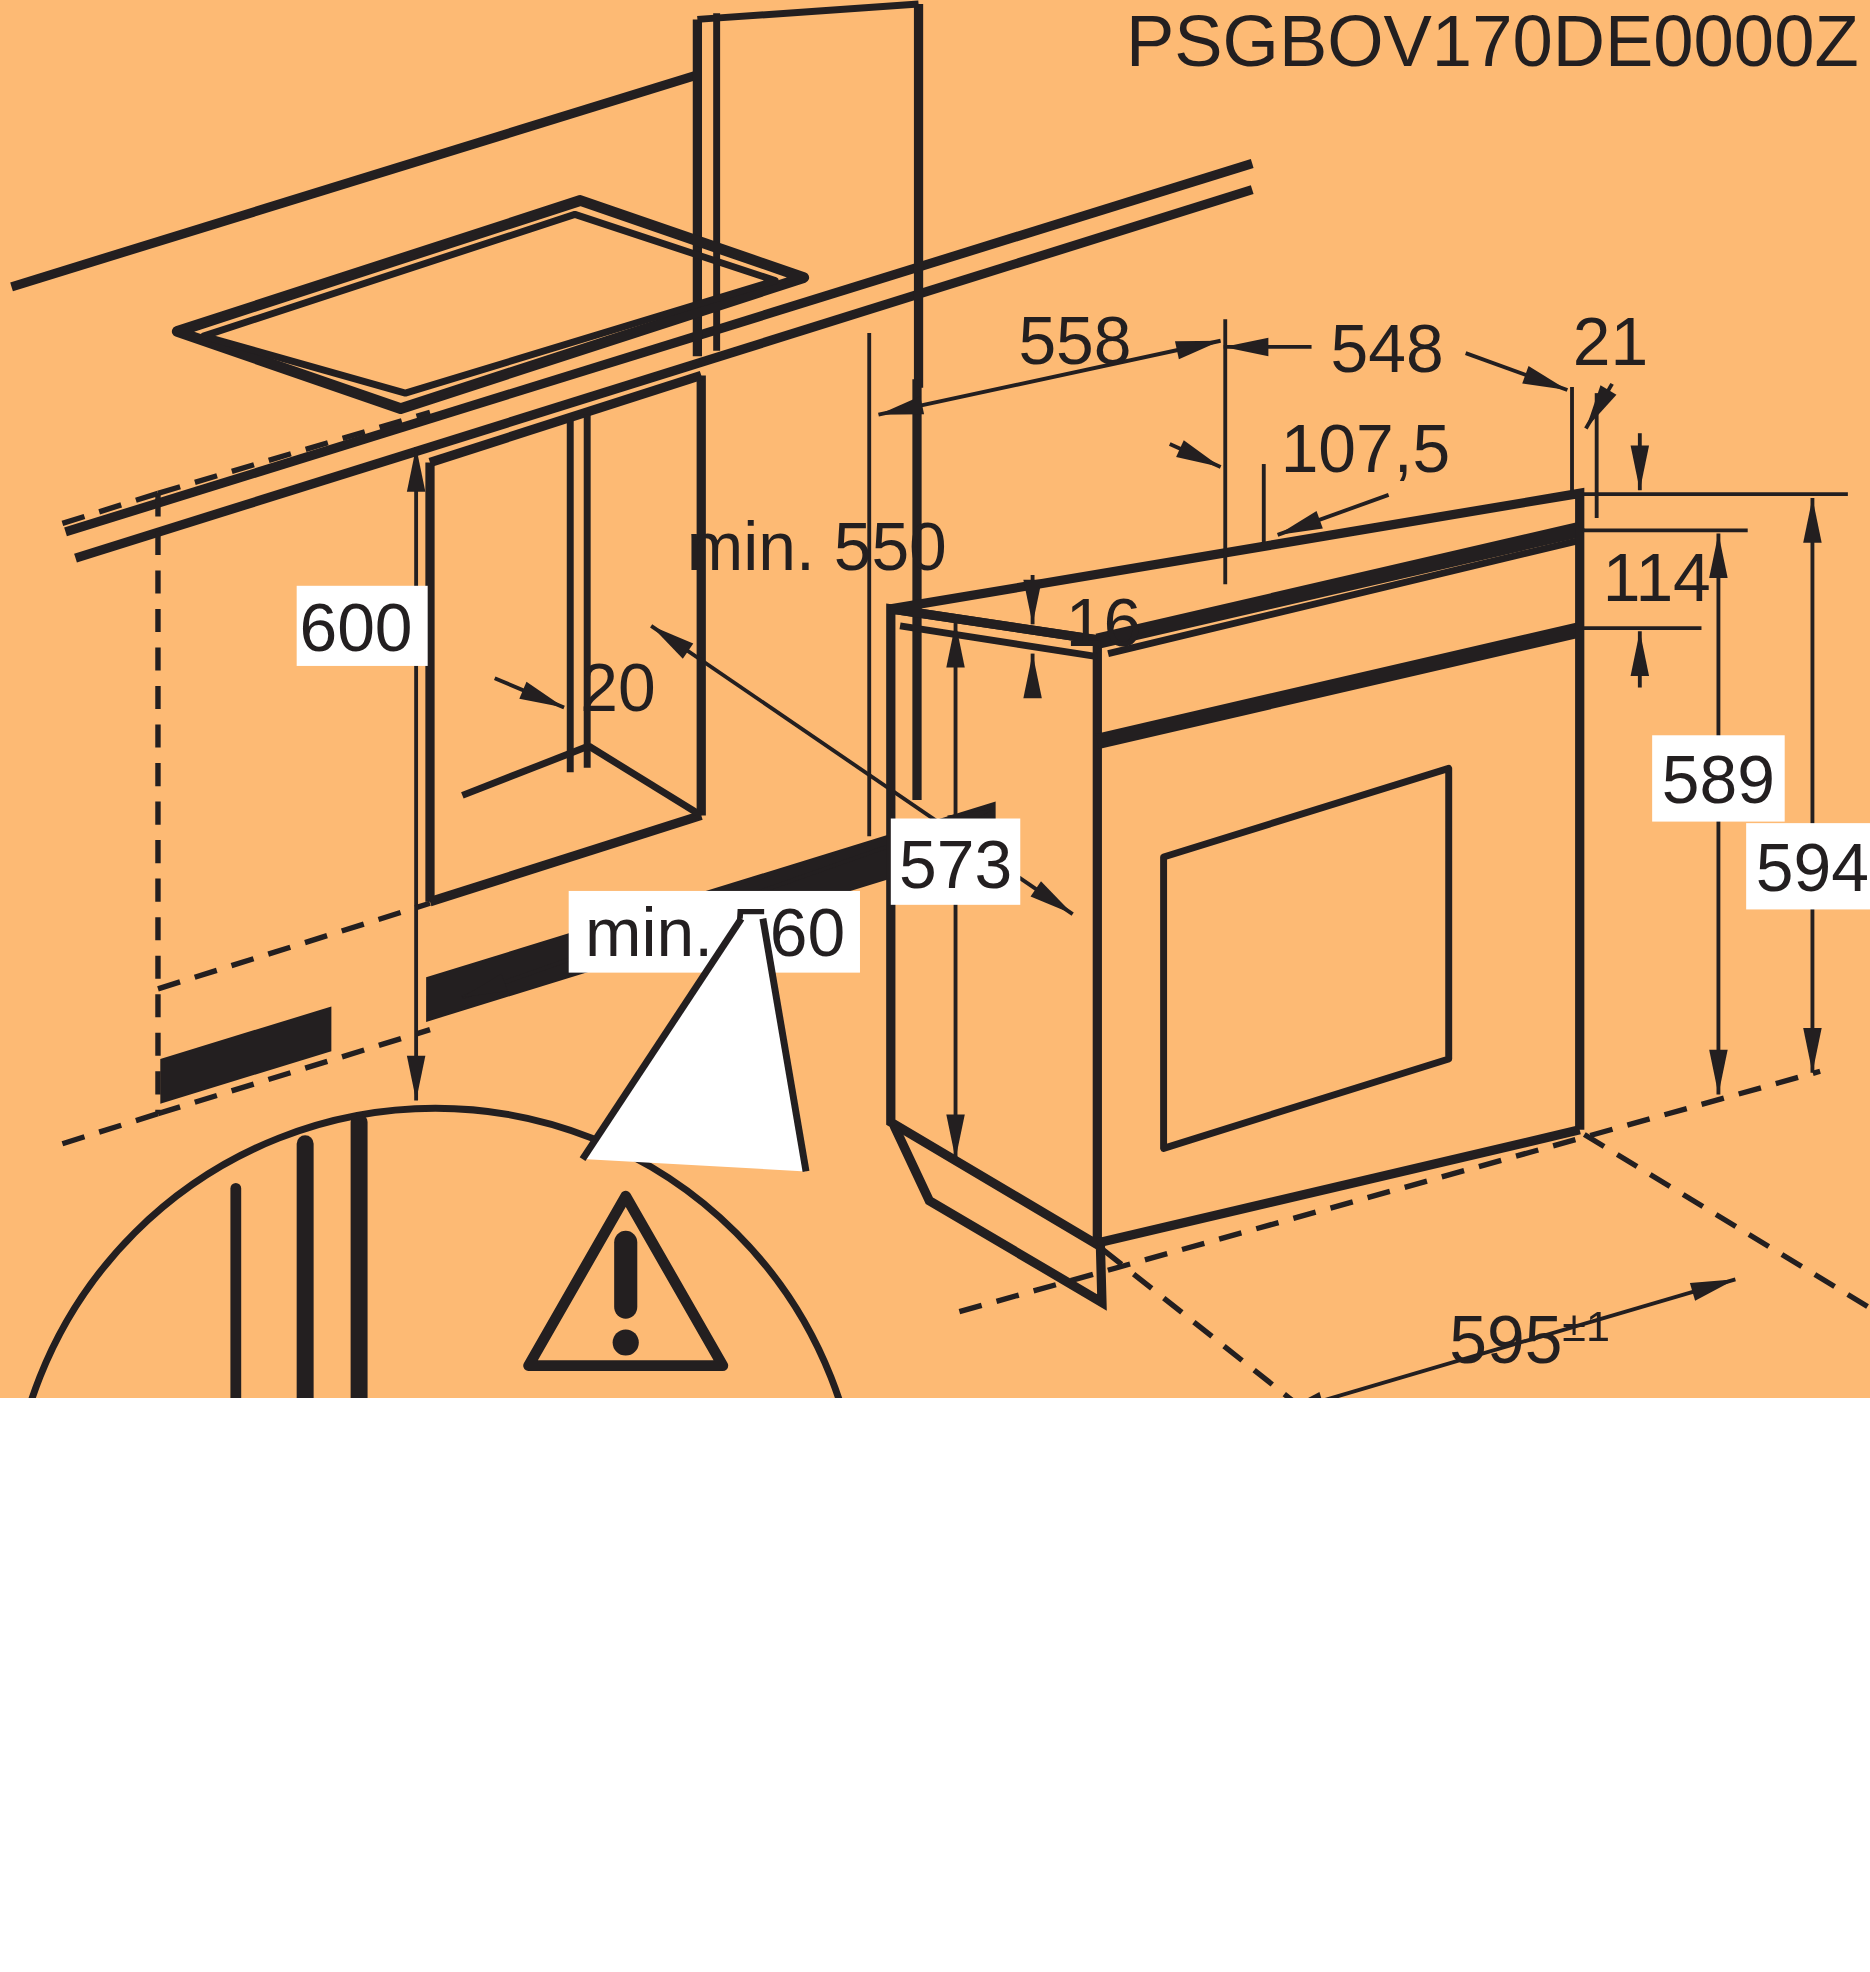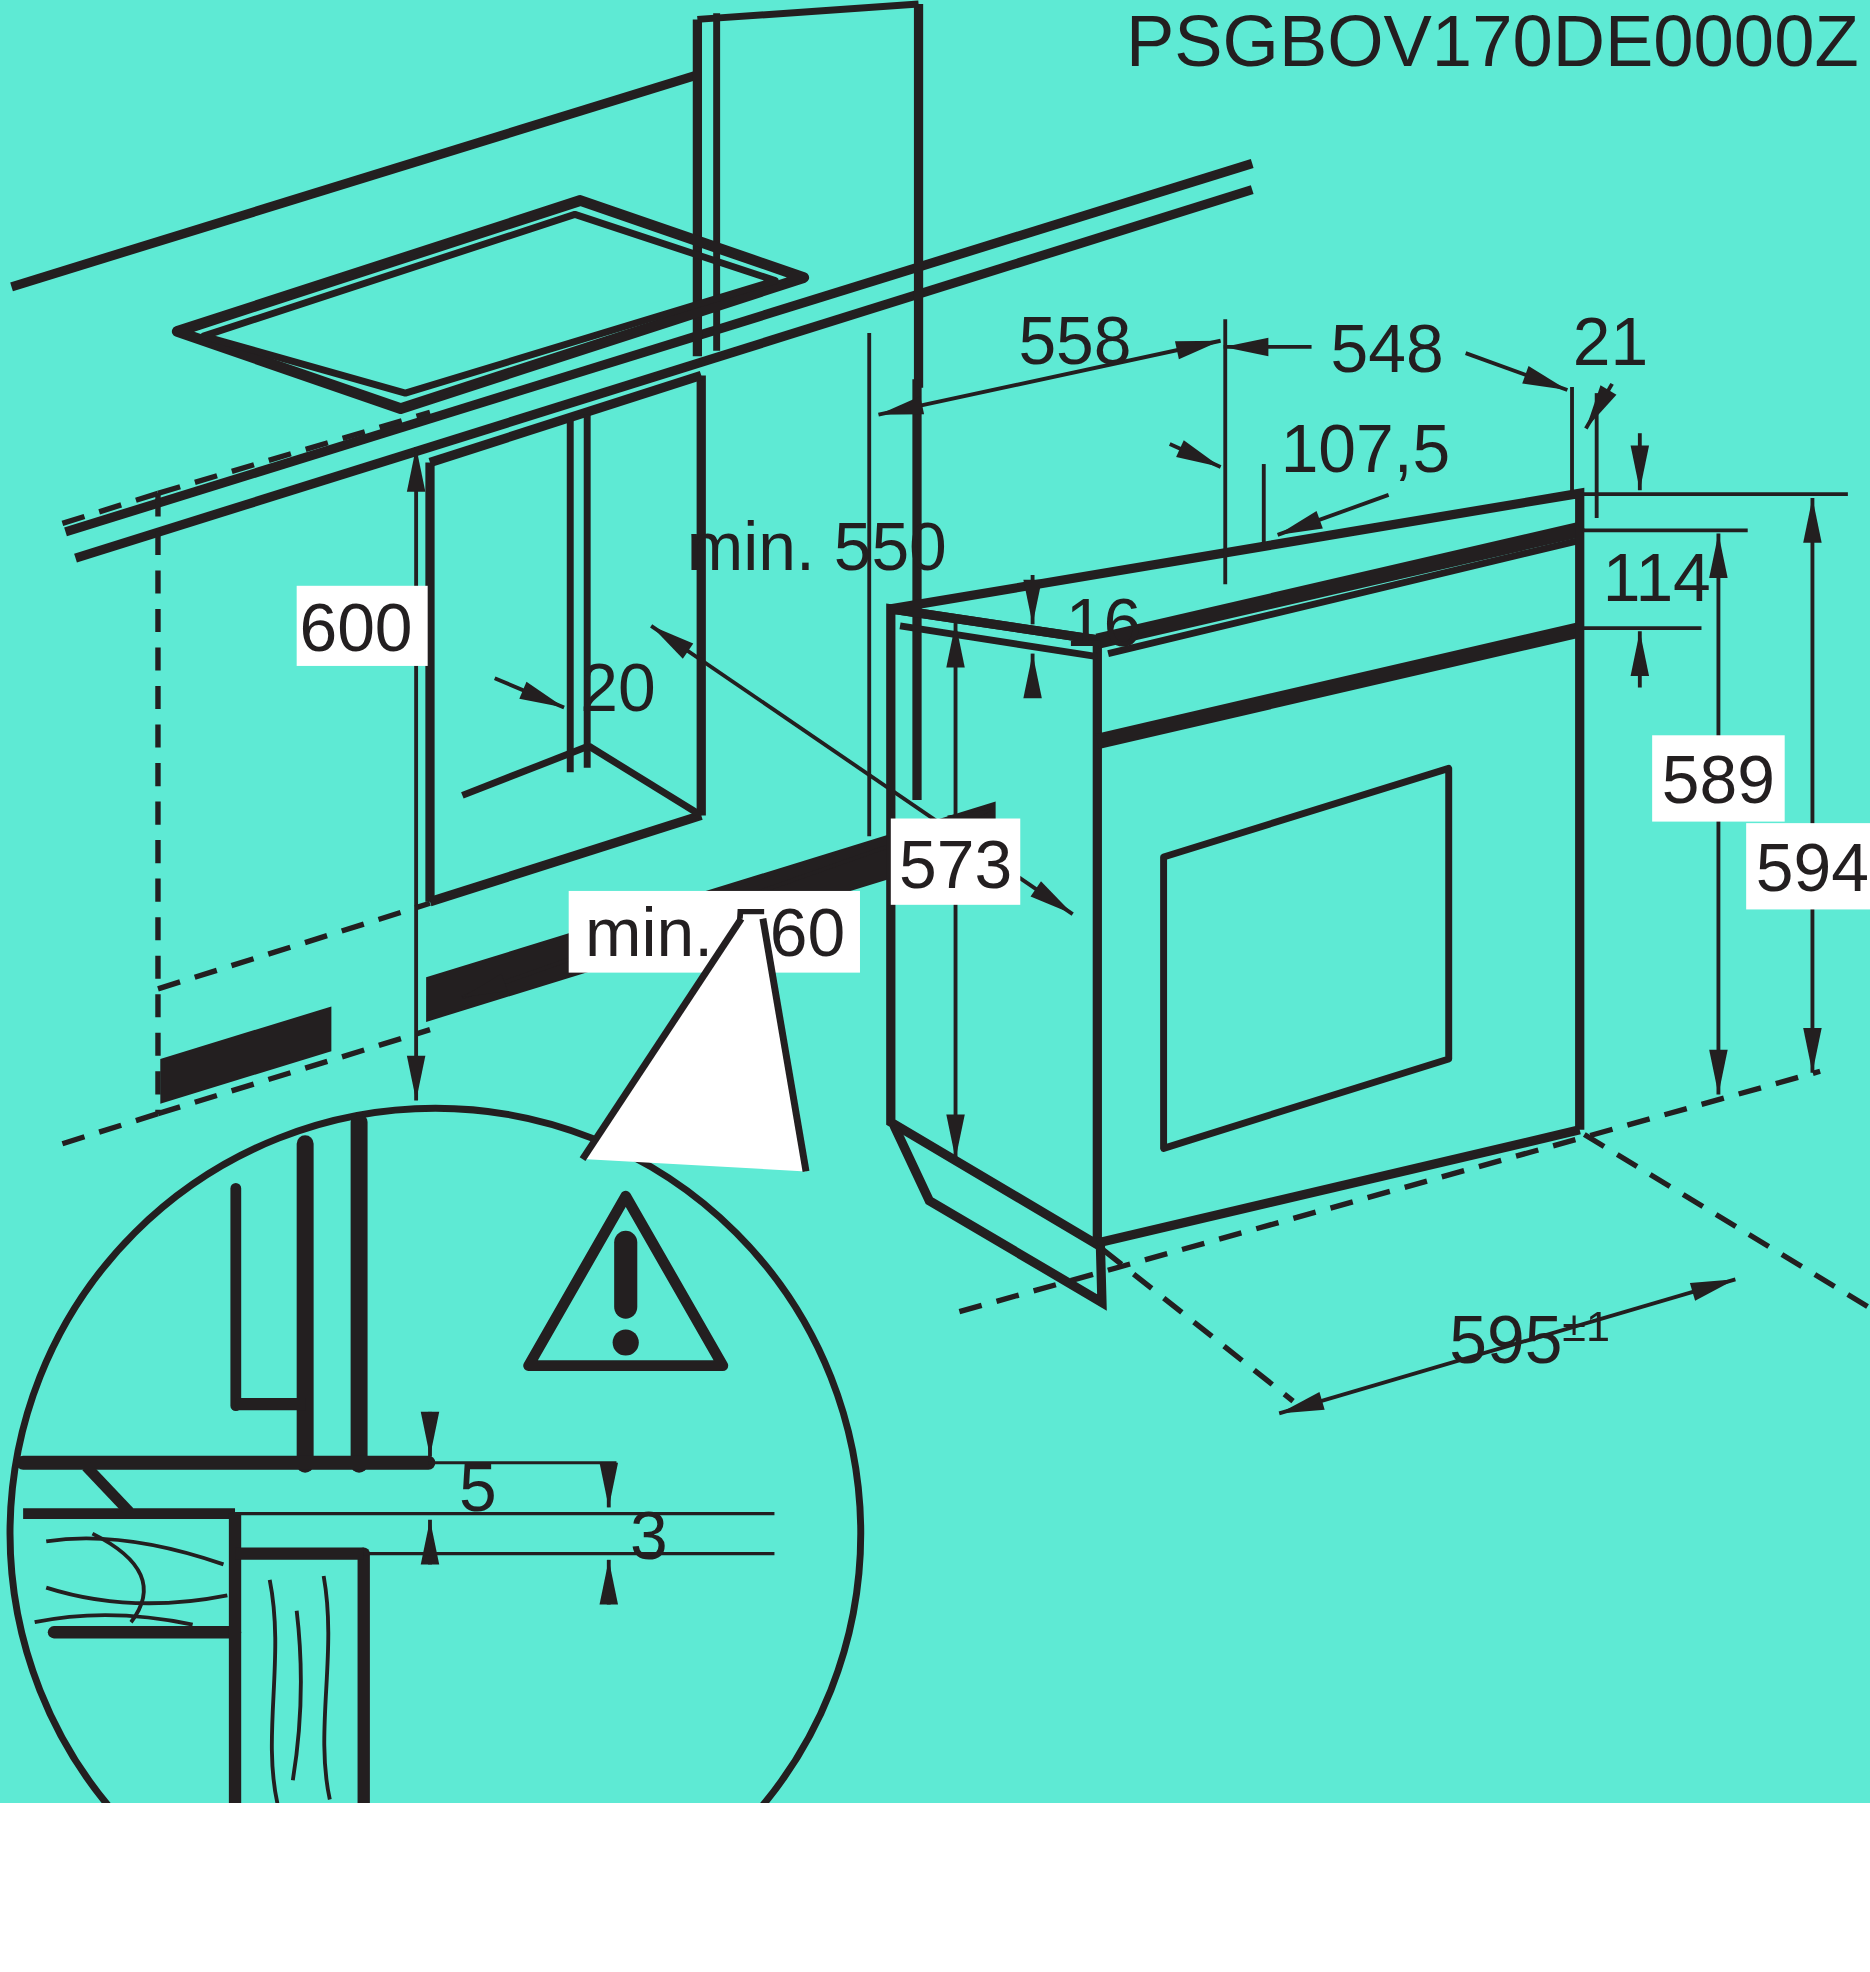--- a/index.html
+++ b/index.html
@@ -1,16 +1,16 @@
 <!DOCTYPE html>
 <html style="font-size:12.3px"><head>
 <meta charset="utf-8">
 <style>
   html,body{margin:0;padding:0;background:#fff;}
-  .page{position:relative;width:1871px;height:1803px;background:#5eead4;overflow:hidden;}
+  .page{position:relative;width:1871px;height:1398px;background:#fdba74;overflow:hidden;}
   svg{position:absolute;left:0;top:0;}
   text{font-family:"Liberation Sans","DejaVu Sans",sans-serif;fill:#231f20;}
   .dim{font-size:88px;}
   .title{font-size:94px;}
   .sup{font-size:56px;}
   .ln{stroke:#231f20;fill:none;}
   .thin{stroke-width:5;}
   .med{stroke-width:9;}
   .main{stroke-width:12;}
   .thick{stroke-width:20;}

